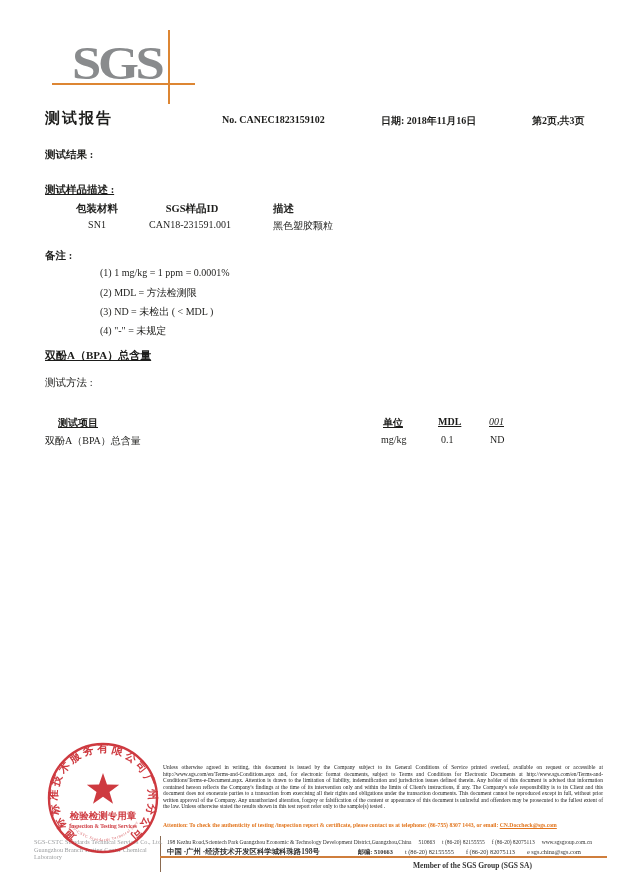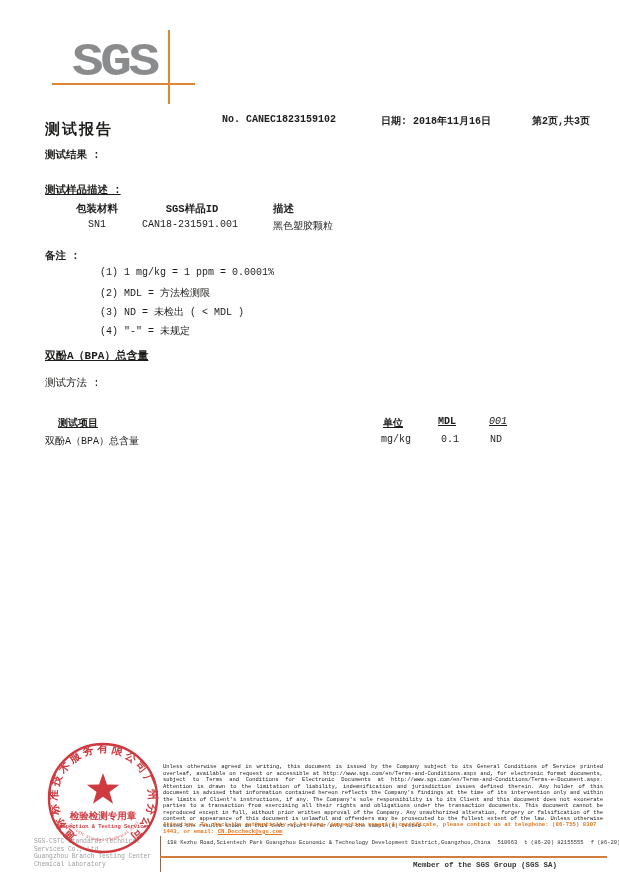--- a/index.html
+++ b/index.html
@@ -1,18 +1,18 @@
 <!DOCTYPE html>
 <html><head>
 <meta charset="utf-8">
 <style>
   html,body{margin:0;padding:0;background:#e9e9e9;}
   .page{
     position:relative;width:619px;height:875px;margin:0 auto;background:#ffffff;
-    font-family:Liberation Mono, monospace;color:#1d1d1b;overflow:hidden;
+    font-family:Liberation Serif, serif;color:#1d1d1b;overflow:hidden;
   }
   .abs{position:absolute;}
   .b{font-weight:bold;}
   .u{text-decoration:underline;}
   .i{font-style:italic;}
   
   .logo-text{font-weight:bold;font-size:47px;color:#898b8d;letter-spacing:-3px;transform:scaleX(1.12);transform-origin:left;}
   .logo-hline{background:#dd8633;height:2px;}
   .logo-vline{background:#dd8633;width:2px;}
   
@@ -35,21 +35,21 @@
 <body>
 
 <div class="page">
 
   <div class="abs" style="left:72px;top:36px;">
     <div class="logo-text">SGS</div>
   </div>
   <div class="abs logo-hline" style="left:52px;top:83px;width:143px;"></div>
   <div class="abs logo-vline" style="left:168px;top:30px;height:74px;"></div>
 
-  <div class="abs title" style="left:45px;top:120px;text-align:center;">测试报告</div>
+  <div class="abs title" style="left:45px;top:109px;text-align:center;">测试报告</div>
   <div class="abs hmeta" style="left:222px;top:114px;">No. CANEC1823159102</div>
   <div class="abs hmeta" style="left:381px;top:114px;">日期: 2018年11月16日</div>
   <div class="abs hmeta" style="left:519px;top:114px;margin-left:13px;">第2页,共3页</div>
 
   <div class="abs body-txt b" style="left:45px;top:148px;">测试结果 :</div>
 
   <div class="abs body-txt b u" style="left:45px;top:183px;">测试样品描述 :</div>
 
   <div>
     <div class="abs body-txt b center" style="left:58px;top:202px;width:78px;">包装材料</div>
@@ -88,20 +88,27 @@
     <span class="u">CN.Doccheck@sgs.com</span>
   </div>
 
   <div class="abs addr-row" style="left:167px;top:839px;width:438px;gap:7px;font-size:5.5px;">
     <span>198 Kezhu Road,Scientech Park Guangzhou Economic &amp; Technology Development District,Guangzhou,China</span>
     <span>510663</span>
     <span>t (86-20) 82155555</span>
     <span>f (86-20) 82075113</span>
     <span>www.sgsgroup.com.cn</span>
   </div>
+  <div class="abs addr-row" style="left:167px;top:847px;width:438px;gap:12px;font-size:6.3px;">
+    <span class="b" style="font-size:7.4px;">中国 ·广州 ·经济技术开发区科学城科珠路198号</span>
+    <span class="b" style="margin-left:26px;">邮编: 510663</span>
+    <span>t (86-20) 82155555</span>
+    <span>f (86-20) 82075113</span>
+    <span>e  sgs.china@sgs.com</span>
+  </div>
 
   <div class="abs v-rule" style="left:160px;top:836px;height:36px;"></div>
   <div class="abs orange-rule" style="left:160px;top:856px;width:447px;"></div>
   <div class="abs member" style="left:413px;top:861px;">Member of the SGS Group (SGS SA)</div>
 
   <div class="abs gray-co" style="left:34px;top:838px;width:132px;">
     <div>SGS-CSTC Standards Technical Services Co., Ltd.</div>
     <div>Guangzhou Branch Testing Center Chemical Laboratory</div>
   </div>
 

